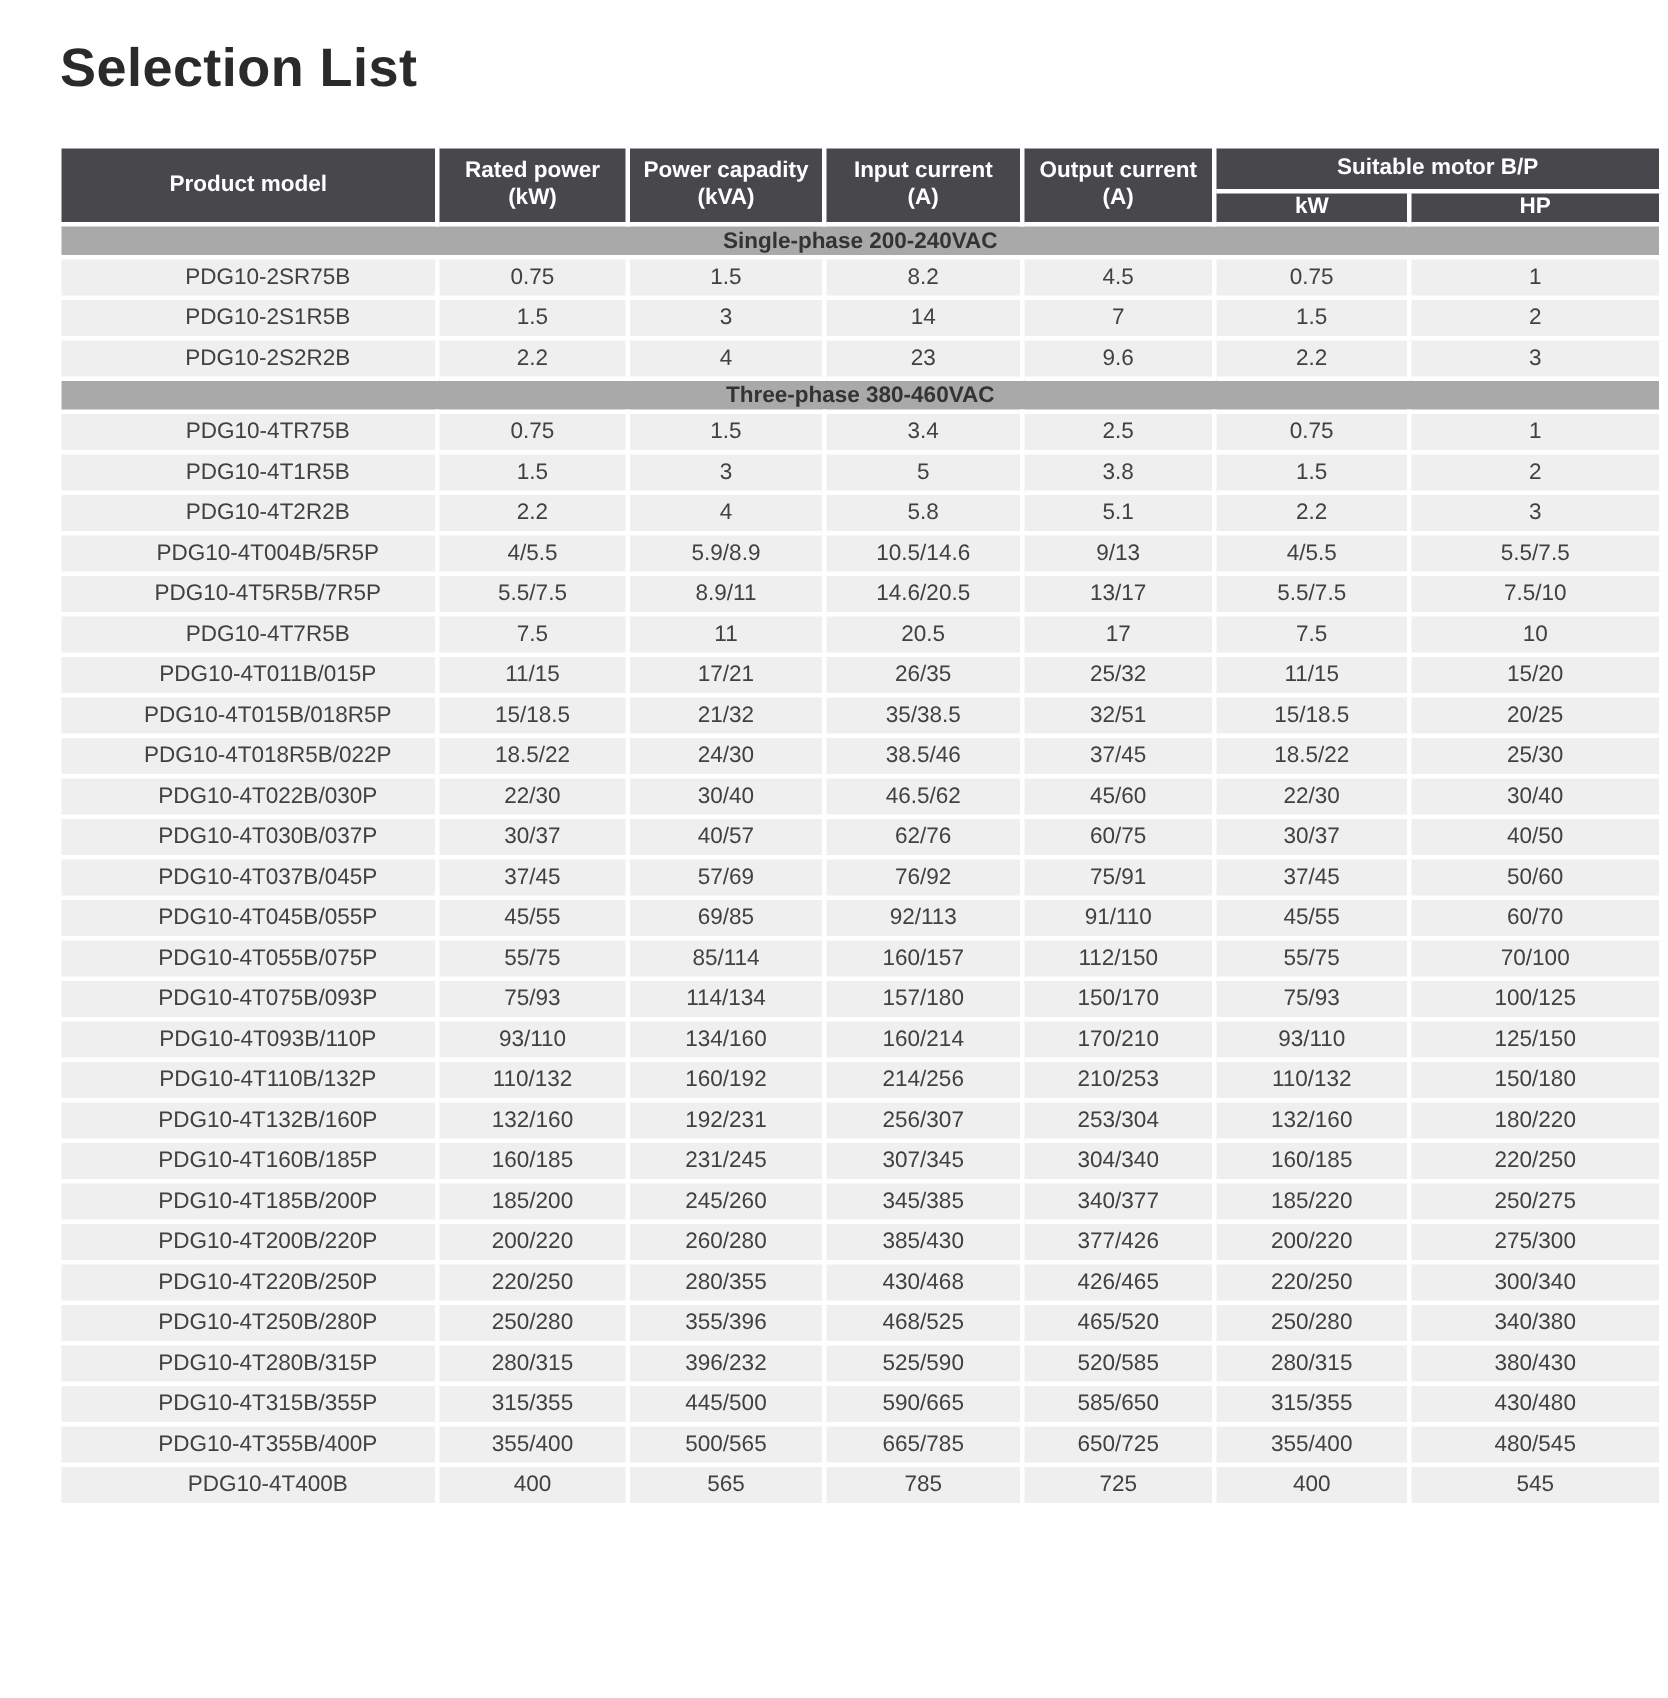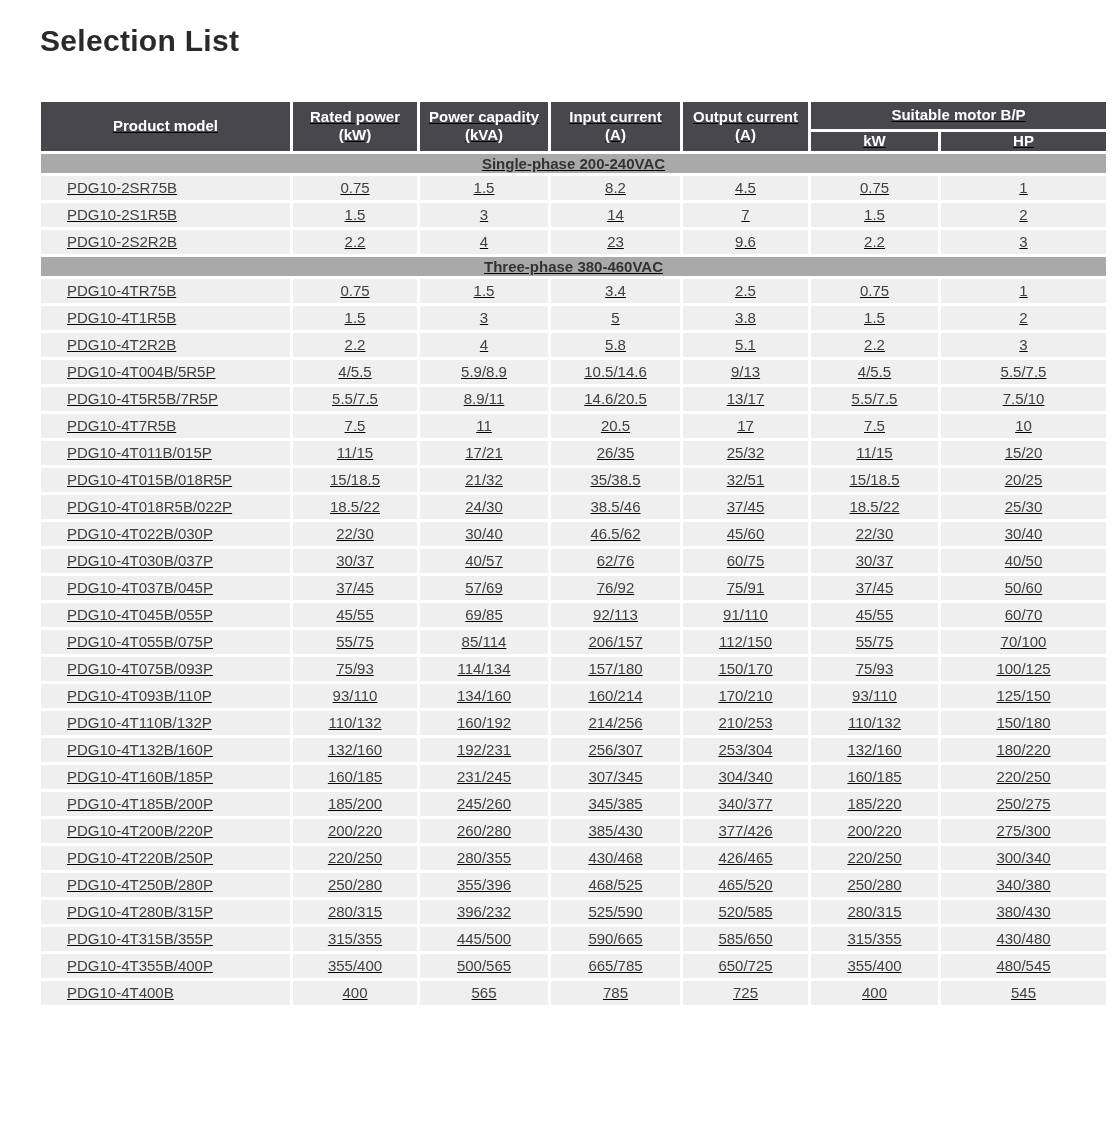--- a/index.html
+++ b/index.html
@@ -7,28 +7,28 @@
     --header-text:#ffffff;
     --section-bg:#a9a9a9;
     --section-text:#333333;
     --row-bg:#efefef;
     --cell-text:#414141;
     --title-text:#2a2a2a;
   }
   html,body{margin:0;padding:0;background:#ffffff;}
   body{font-family:"Liberation Sans", sans-serif;}
   .page{width:1112px;height:1132px;box-sizing:border-box;padding:24px 6px 0 38px;overflow:hidden;}
-  .page-title{font-size:30px;font-weight:bold;color:var(--title-text);margin:0 0 41px 2px;letter-spacing:.3px;}
-  table.selection{border-collapse:collapse;width:1068px;table-layout:fixed;text-decoration:underline;}
+  .page-title{font-size:36px;font-weight:bold;color:var(--title-text);margin:0 0 30px 2px;letter-spacing:.3px;}
+  table.selection{border-collapse:collapse;width:1068px;table-layout:fixed;}
   th,td{border:3px solid #ffffff;padding:0;font-size:15px;box-sizing:border-box;}
   thead th{background:var(--header-bg);color:var(--header-text);font-weight:bold;text-align:center;line-height:1.25;vertical-align:middle;}
   tr.group-row th{height:30px;}
   tr.sub-row th{height:21px;margin-top:26px;}
   tbody td{background:var(--row-bg);color:var(--cell-text);text-align:center;height:27px;vertical-align:middle;}
-  td.model-cell{text-align:left;padding-left:26px;}
+  td.model-cell{text-align:center;padding-left:26px;}
   tr.section-row td{background:var(--section-bg);color:var(--section-text);font-weight:bold;height:22px;}
 </style>
 </head>
 <body>
 
 <div class="page">
   <h1 class="page-title">Selection List</h1>
 
   <table class="selection">
     <colgroup>
@@ -216,21 +216,21 @@
           <td class="value-cell">69/85</td>
           <td class="value-cell">92/113</td>
           <td class="value-cell">91/110</td>
           <td class="value-cell">45/55</td>
           <td class="value-cell">60/70</td>
         </tr>
         <tr>
           <td class="model-cell">PDG10-4T055B/075P</td>
           <td class="value-cell">55/75</td>
           <td class="value-cell">85/114</td>
-          <td class="value-cell">206/157</td>
+          <td class="value-cell">160/157</td>
           <td class="value-cell">112/150</td>
           <td class="value-cell">55/75</td>
           <td class="value-cell">70/100</td>
         </tr>
         <tr>
           <td class="model-cell">PDG10-4T075B/093P</td>
           <td class="value-cell">75/93</td>
           <td class="value-cell">114/134</td>
           <td class="value-cell">157/180</td>
           <td class="value-cell">150/170</td>

